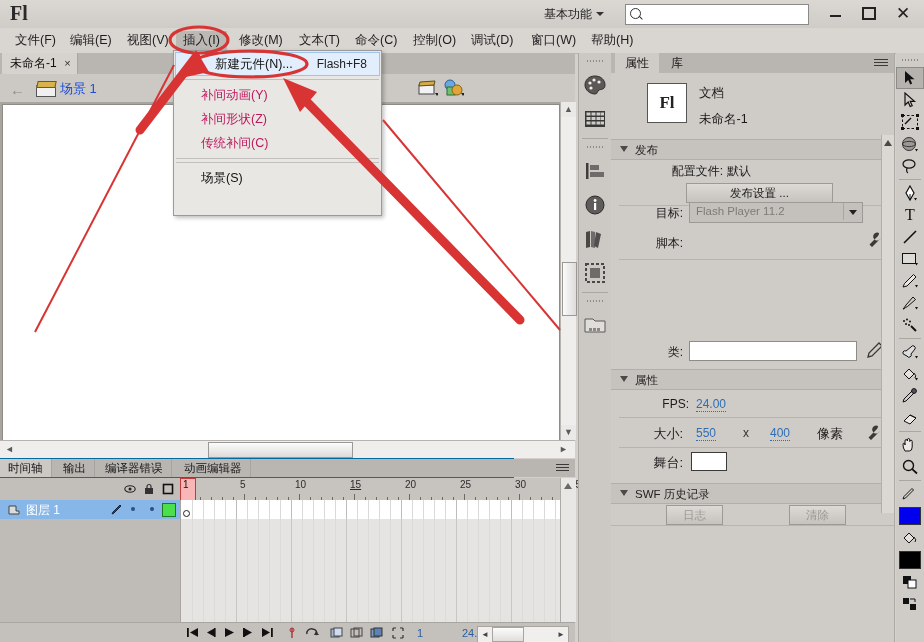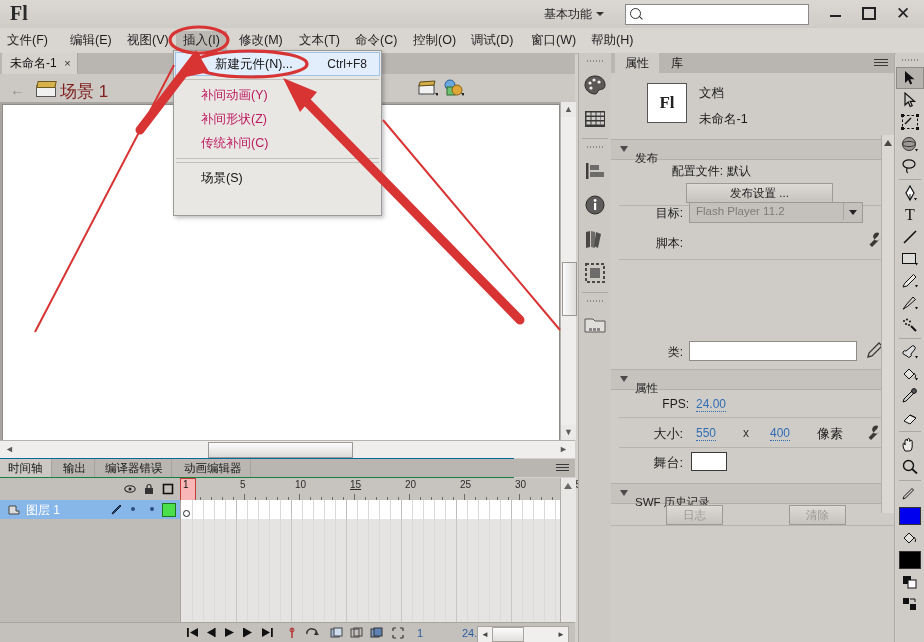--- a/index.html
+++ b/index.html
@@ -56,21 +56,21 @@
   .tabstrip{position:absolute;left:0;top:53px;width:575px;height:21px;background:#b9b6b2;}
   .doctab{position:absolute;left:2px;top:0;height:21px;line-height:21px;padding:0 20px 0 8px;
     background:#d6d3cf;font-size:12px;color:#111;border-right:1px solid #a9a6a2;}
   .doctab .x{position:absolute;right:6px;top:0;font-size:11px;color:#333;}
   .editbar{position:absolute;left:0;top:74px;width:575px;height:28px;
     background:#ccc9c5;border-bottom:1px solid #aba8a4;}
   .backarrow{position:absolute;left:10px;top:7px;font-size:15px;color:#8a8a8a;}
   .sceneicon{position:absolute;left:36px;top:7px;width:18px;height:14px;}
   .sceneicon i{position:absolute;left:0;top:4px;width:18px;height:10px;background:#f0f0f0;border:1px solid #555;}
   .sceneicon b{position:absolute;left:1px;top:0;width:17px;height:5px;background:#d8b24a;border:1px solid #6b5a22;transform:skewX(-12deg);}
-  .scenename{position:absolute;left:60px;top:6px;font-size:17px;color:#7f1d1d;}
+  .scenename{position:absolute;left:60px;top:6px;font-size:13px;color:#1d4ed8;}
   .eb-icon{position:absolute;top:5px;width:20px;height:18px;}
   .zoombox{position:absolute;left:472px;top:79px;width:96px;height:19px;background:#fff;border:1px solid #8c8c8c;}
   .zoombox .val{position:absolute;left:2px;top:1px;padding:0 3px;height:16px;line-height:16px;
     background:#3390e0;color:#fff;font-size:12px;}
   .zoombox .caret{position:absolute;right:5px;top:7px;width:0;height:0;
     border-left:4px solid transparent;border-right:4px solid transparent;border-top:5px solid #222;}
 
   
   .stagewrap{position:absolute;left:0;top:102px;width:575px;height:340px;background:#a8a5a1;}
   .stage{position:absolute;left:2px;top:2px;width:556px;height:336px;background:#fff;border:1px solid #8f8c88;}
@@ -138,21 +138,21 @@
   .pmenu i{display:block;height:1px;background:#3a3a3a;margin-bottom:2px;}
   .docthumb{position:absolute;left:36px;top:30px;width:38px;height:38px;background:#fff;border:1px solid #555;
     display:flex;align-items:center;justify-content:center;font-family:"Liberation Serif","DejaVu Serif",serif;
     font-size:17px;font-weight:bold;color:#222;}
   .doctype{position:absolute;left:88px;top:32px;font-size:12.5px;color:#1a1a1a;}
   .docname{position:absolute;left:88px;top:58px;font-size:12.5px;color:#1a1a1a;}
   .sechead{position:absolute;left:0;width:283px;height:19px;background:#c6c3bf;border-top:1px solid #b2afab;
     border-bottom:1px solid #b2afab;}
   .sechead .tri{position:absolute;left:9px;top:6px;width:0;height:0;
     border-left:4.5px solid transparent;border-right:4.5px solid transparent;border-top:6px solid #4a4a4a;}
-  .sechead .lbl{position:absolute;left:24px;top:11px;font-size:11.5px;color:#222;}
+  .sechead .lbl{position:absolute;left:24px;top:3px;font-size:11.5px;color:#222;}
   .plabel{position:absolute;font-size:12px;color:#1a1a1a;text-align:right;}
   .pvalue{position:absolute;font-size:12px;color:#1a1a1a;}
   .blue{color:#2f6eb5;border-bottom:1px dotted #2f6eb5;}
   .btn{position:absolute;height:18px;line-height:18px;text-align:center;font-size:11.5px;color:#1a1a1a;
     background:linear-gradient(#dddad6,#c6c3bf);border:1px solid #9d9a96;}
   .btn.dim{color:#9b9894;}
   .combo{position:absolute;height:19px;background:#c4c1bd;border:1px solid #9d9a96;}
   .combo .t{position:absolute;left:6px;top:2px;font-size:11.5px;color:#7e7b77;}
   .combo .d{position:absolute;right:0;top:0;width:18px;height:17px;border-left:1px solid #a9a6a2;}
   .combo .d:after{content:"";position:absolute;left:5px;top:7px;width:0;height:0;
@@ -195,21 +195,21 @@
       <div class="wbtn">
           <span class="sq"></span>
         </div>
       <div class="wbtn close">
           <span>✕</span>
         </div>
     </div>
   </div>
 
   <div class="menubar">
-    <div class="menuitem" style="left:0">文件(F)</div>
+    <div class="menuitem" style="left:8px">文件(F)</div>
     <div class="menuitem" style="left:63px">编辑(E)</div>
     <div class="menuitem" style="left:120px">视图(V)</div>
     <div class="menuitem active" style="left:176px">插入(I)</div>
     <div class="menuitem" style="left:232px">修改(M)</div>
     <div class="menuitem" style="left:292px">文本(T)</div>
     <div class="menuitem" style="left:348px">命令(C)</div>
     <div class="menuitem" style="left:406px">控制(O)</div>
     <div class="menuitem" style="left:464px">调试(D)</div>
     <div class="menuitem" style="left:524px">窗口(W)</div>
     <div class="menuitem" style="left:584px">帮助(H)</div>
@@ -849,21 +849,21 @@
           <rect x="1" y="1" width="6" height="6" fill="#111"></rect>
           <rect x="8" y="7" width="6" height="6" fill="#111"></rect>
           <path d="M8 2 h5 M13 2 v3" stroke="#111"></path>
         </svg>
     </div>
   </div>
 
   <div class="dropdown">
     <div class="dd-item sel">
       <span>新建元件(N)...</span>
-      <span class="accel">Ctrl+F8</span>
+      <span class="accel">Flash+F8</span>
     </div>
     <div class="dd-sep"></div>
     <div class="dd-item dim">
       <span>补间动画(Y)</span>
     </div>
     <div class="dd-item dim">
       <span>补间形状(Z)</span>
     </div>
     <div class="dd-item dim">
       <span>传统补间(C)</span>

